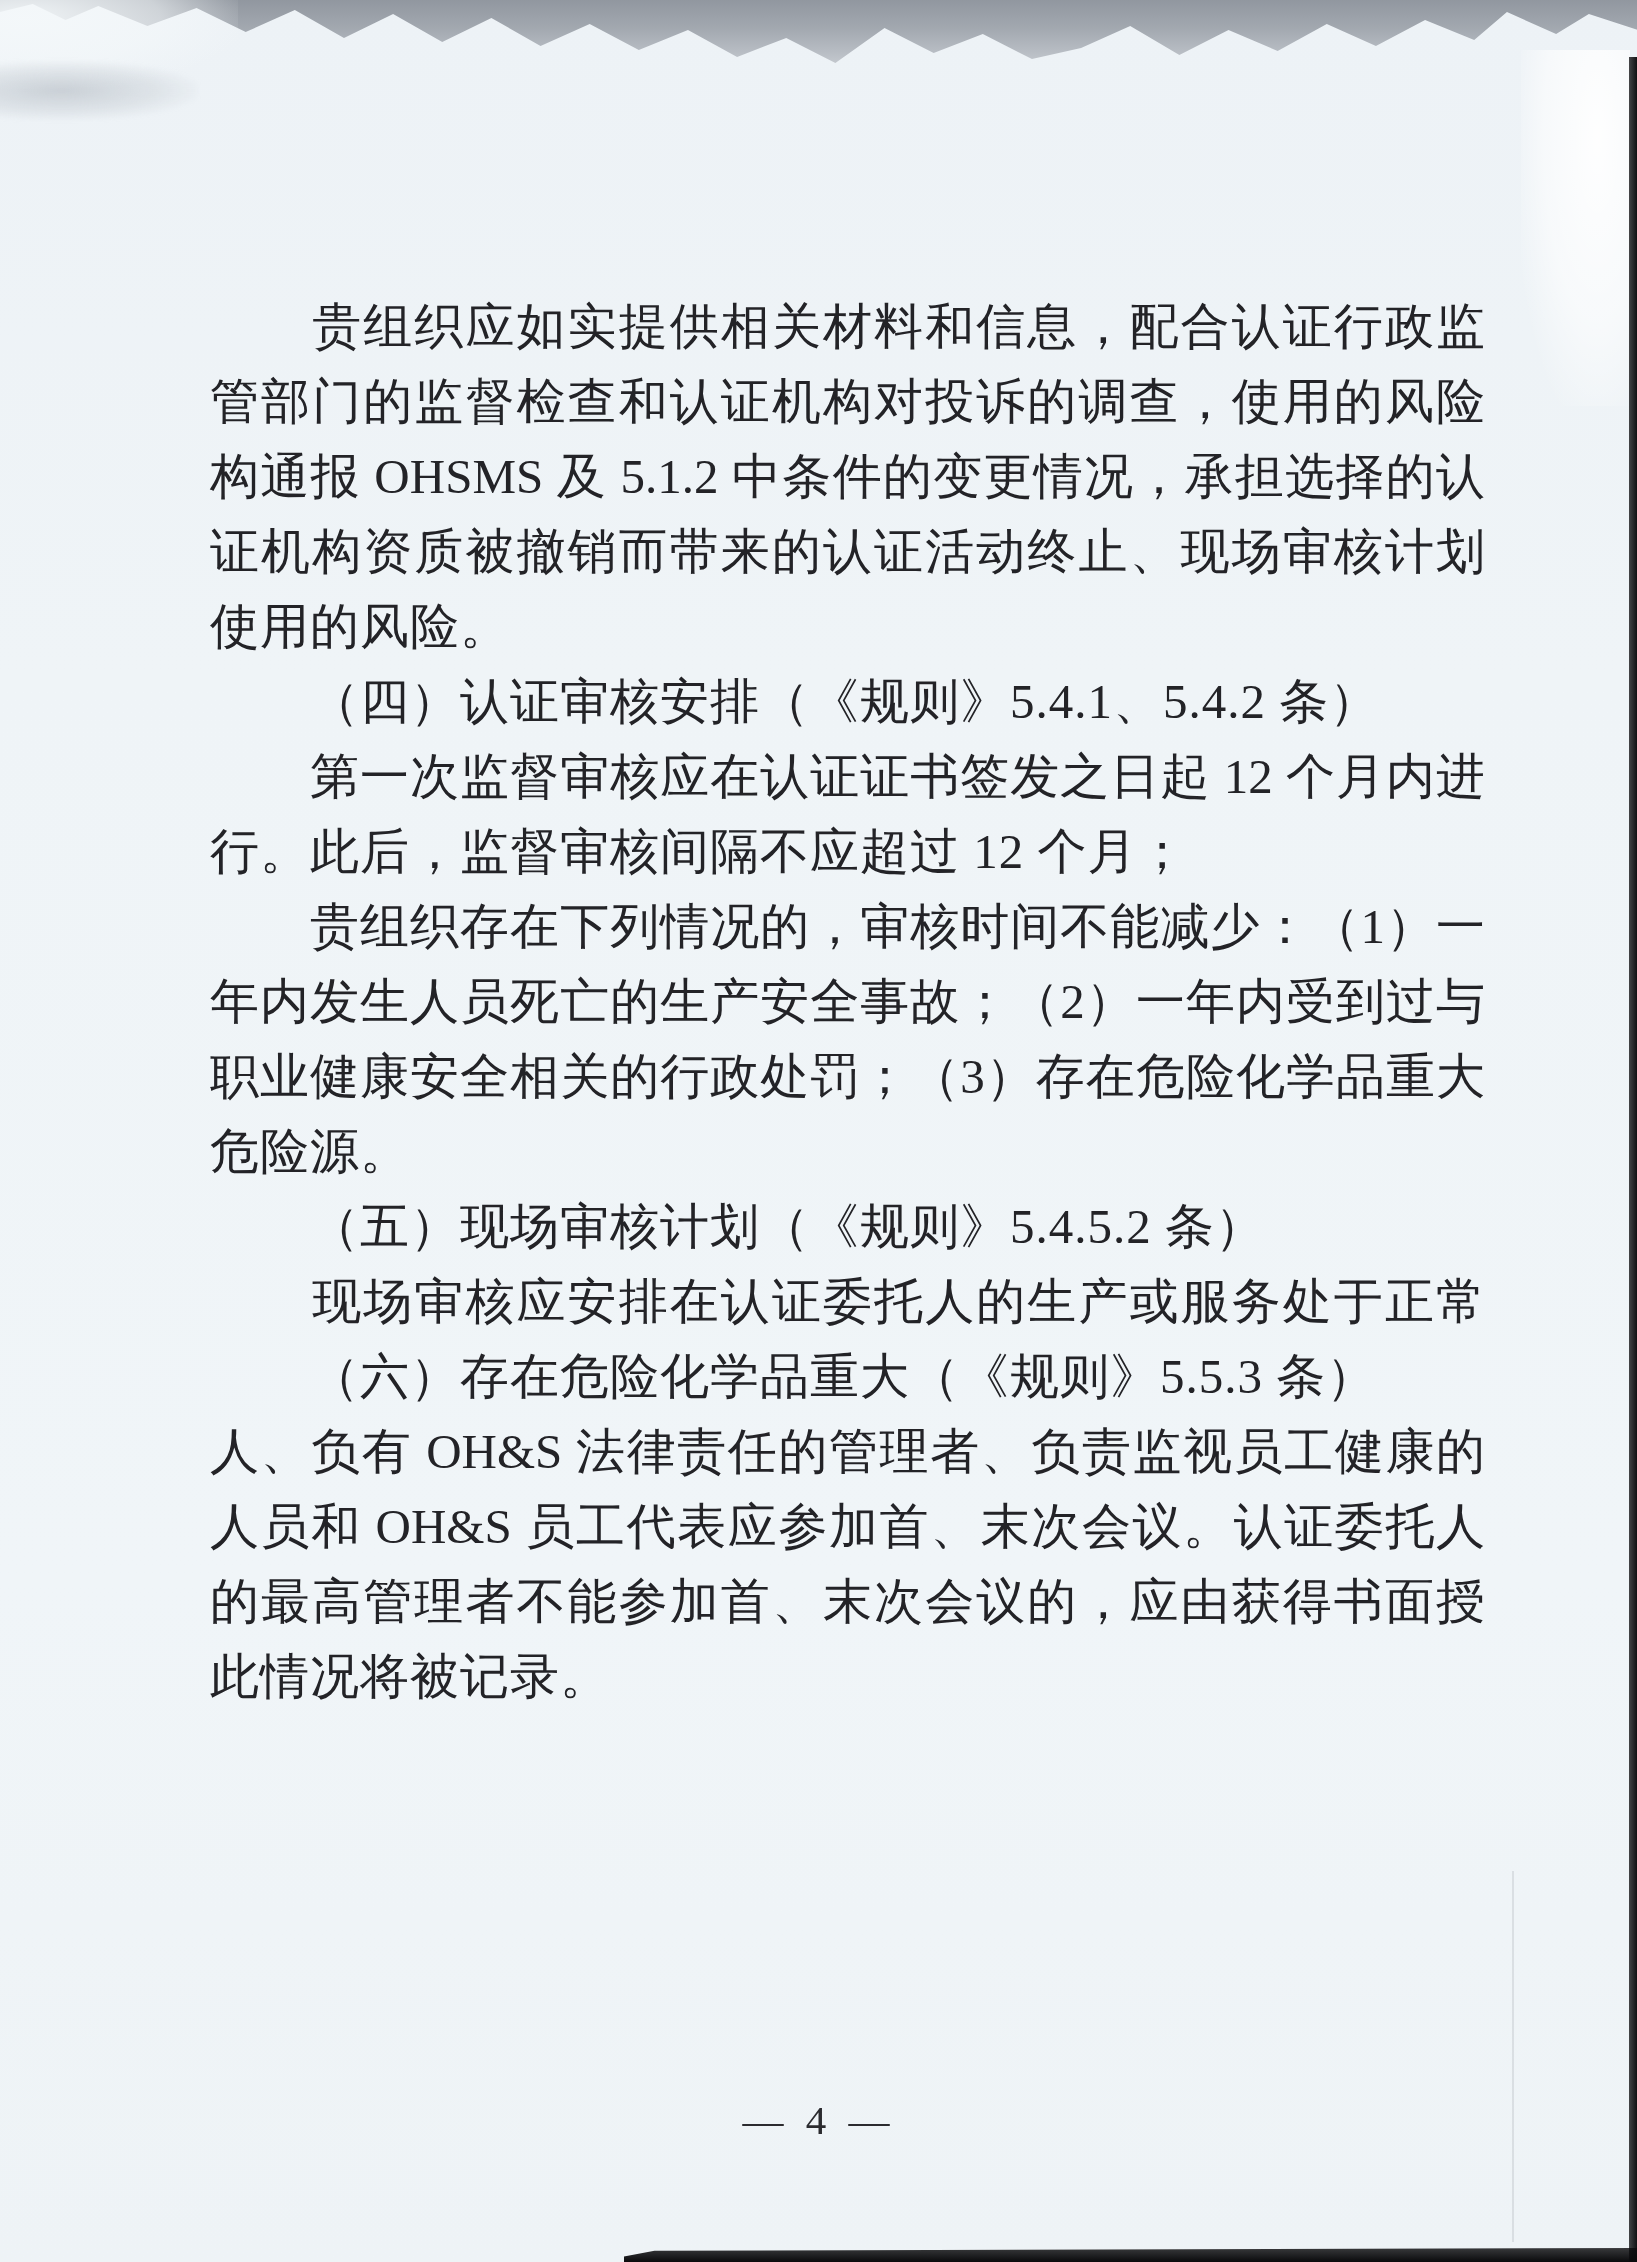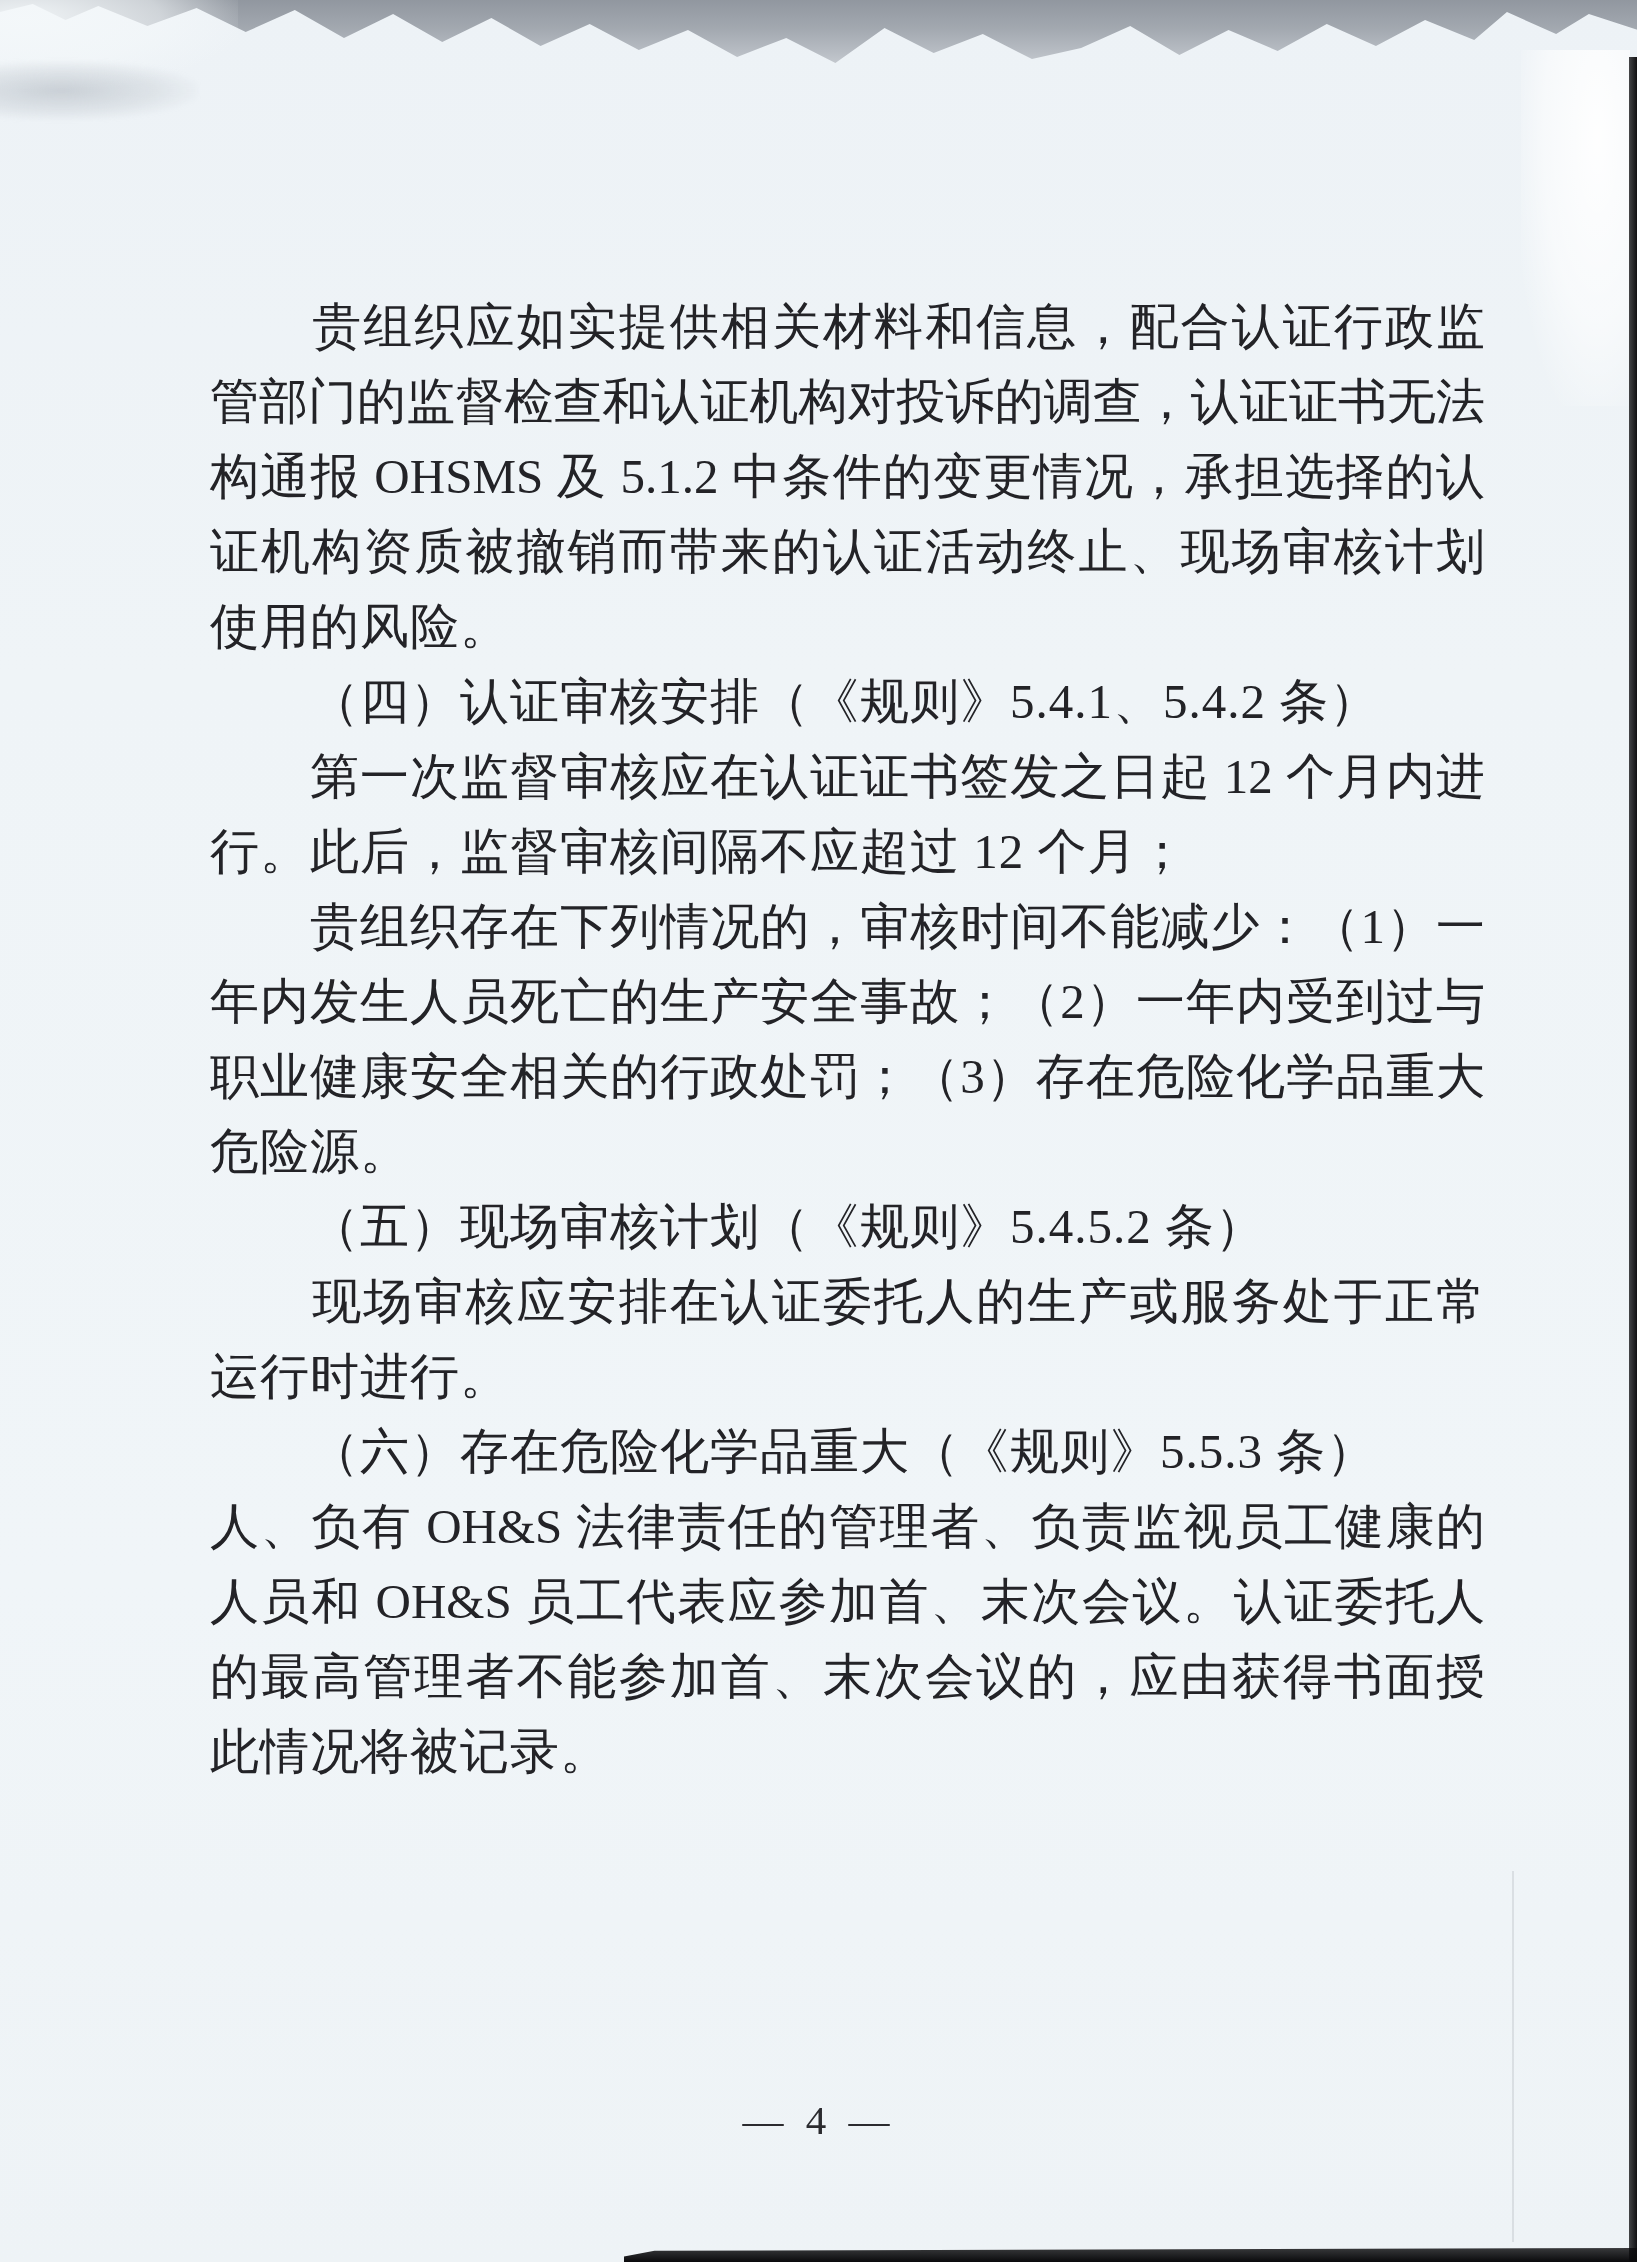--- a/index.html
+++ b/index.html
@@ -112,34 +112,33 @@
   <div class="scan-band-top"></div>
   <div class="scan-band-top-soft-left"></div>
   <div class="scan-smudge-left"></div>
   <div class="scan-light-topright"></div>
   <div class="scan-edge-right"></div>
   <div class="scan-edge-bottom"></div>
   <div class="scan-crease"></div>
 
   <div class="textblock">
     <div class="line j">　　贵组织应如实提供相关材料和信息，配合认证行政监</div>
-    <div class="line j">管部门的监督检查和认证机构对投诉的调查，认证证书无法</div>
+    <div class="line j">管部门的监督检查和认证机构对投诉的调查，使用的风险</div>
     <div class="line j">构通报 OHSMS 及 5.1.2 中条件的变更情况，承担选择的认</div>
     <div class="line j">证机构资质被撤销而带来的认证活动终止、现场审核计划</div>
     <div class="line">使用的风险。</div>
     <div class="line">　　（四）认证审核安排（《规则》5.4.1、5.4.2 条）</div>
     <div class="line j">　　第一次监督审核应在认证证书签发之日起 12 个月内进</div>
     <div class="line">行。此后，监督审核间隔不应超过 12 个月；</div>
     <div class="line j">　　贵组织存在下列情况的，审核时间不能减少：（1）一</div>
     <div class="line j">年内发生人员死亡的生产安全事故；（2）一年内受到过与</div>
     <div class="line j">职业健康安全相关的行政处罚；（3）存在危险化学品重大</div>
     <div class="line">危险源。</div>
     <div class="line">　　（五）现场审核计划（《规则》5.4.5.2 条）</div>
     <div class="line j">　　现场审核应安排在认证委托人的生产或服务处于正常</div>
-    <div class="line">运行时进行。</div>
     <div class="line">　　（六）存在危险化学品重大（《规则》5.5.3 条）</div>
     <div class="line j">人、负有 OH&amp;S 法律责任的管理者、负责监视员工健康的</div>
     <div class="line j">人员和 OH&amp;S 员工代表应参加首、末次会议。认证委托人</div>
     <div class="line j">的最高管理者不能参加首、末次会议的，应由获得书面授</div>
     <div class="line">此情况将被记录。</div>
   </div>
 
   <div class="page-number">— 4 —</div>
 
 </div>

